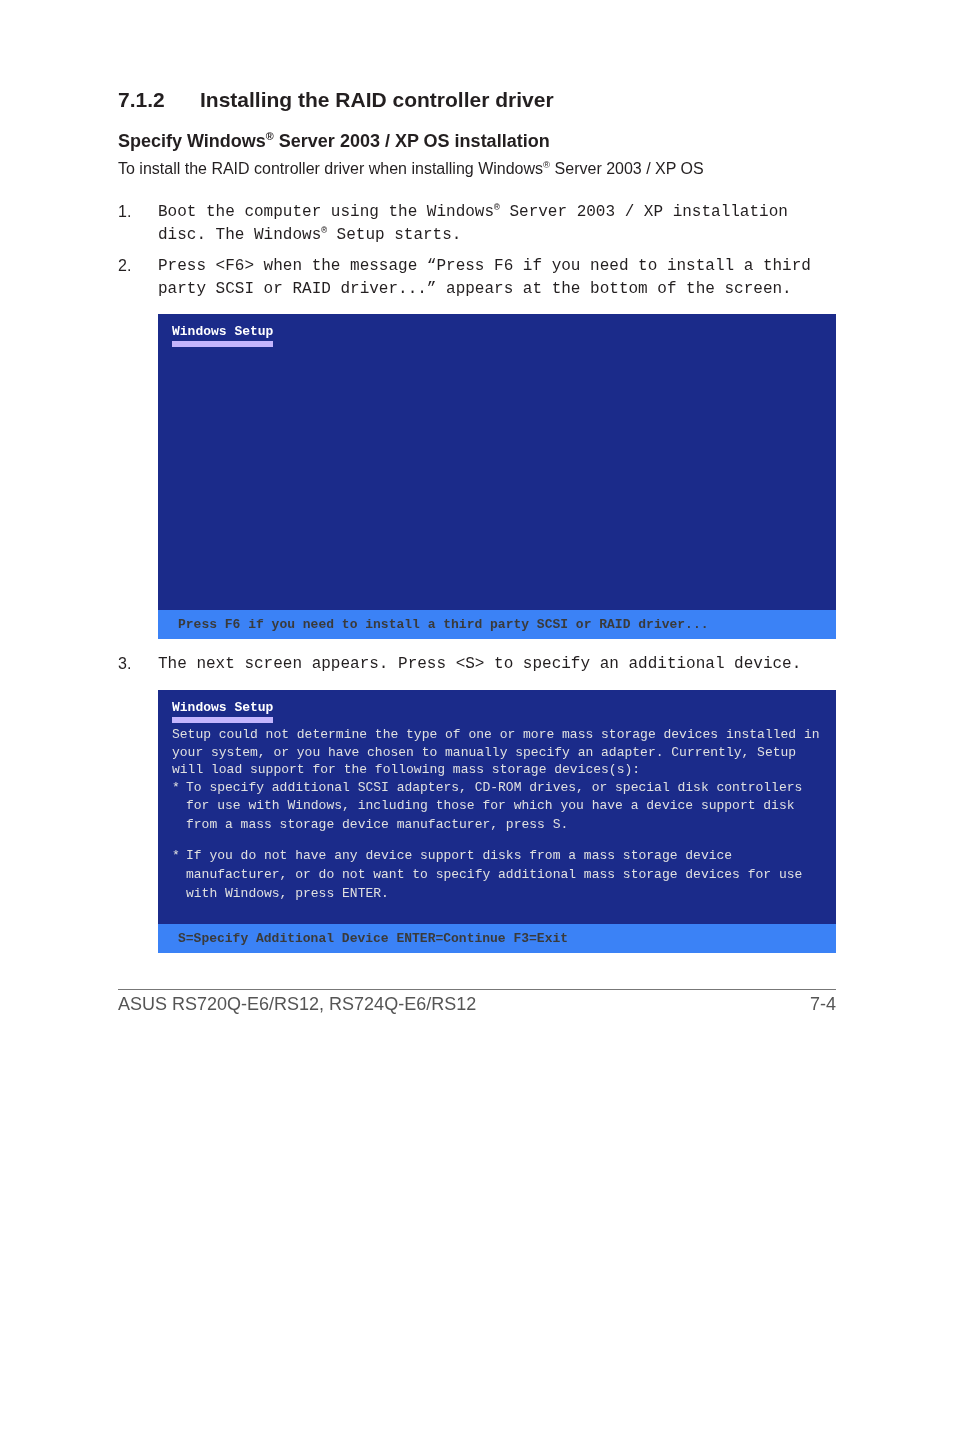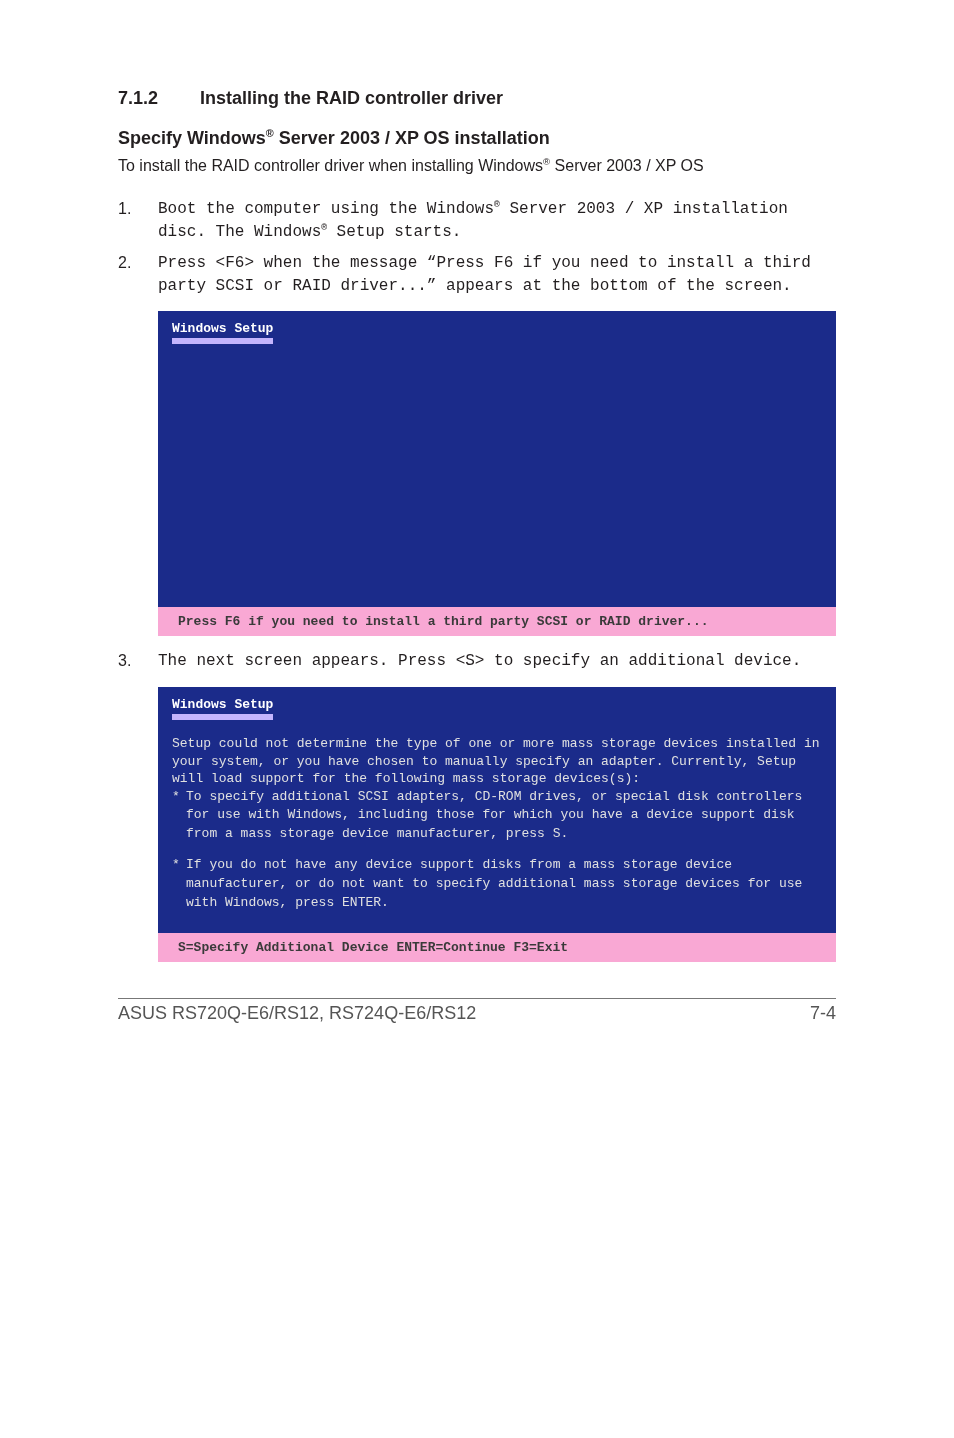--- a/index.html
+++ b/index.html
@@ -7,21 +7,21 @@
     padding: 0;
     background: #ffffff;
     font-family: Arial, Helvetica, sans-serif;
     color: #231f20;
     width: 954px;
   }
   .page {
     padding: 88px 118px 40px 118px;
   }
   h2.section {
-    font-size: 18px;
+    font-size: 21px;
     font-weight: bold;
     margin: 0 0 18px 0;
   }
   .section-num {
     display: inline-block;
     width: 82px;
   }
   h3.subheading {
     font-size: 18px;
     font-weight: bold;
@@ -76,27 +76,27 @@
     font-weight: bold;
     color: #ffffff;
   }
   .winsetup-spacer-tall {
     height: 260px;
   }
   .winsetup-spacer-short {
     height: 8px;
   }
   .winsetup-gray {
-    background: #f9a8d4;
+    background: #3b82f6;
     color: #3a3a3a;
     padding: 7px 14px 7px 20px;
     font-weight: bold;
   }
   .ws-para {
-    margin-top: 12px;
+    margin-top: 0;
     line-height: 1.35;
     color: #e0e0e0;
   }
   .ws-none {
     margin: 14px 0 14px 24px;
     color: #e0e0e0;
   }
   .ws-bullet {
     display: flex;
     margin-bottom: 12px;

